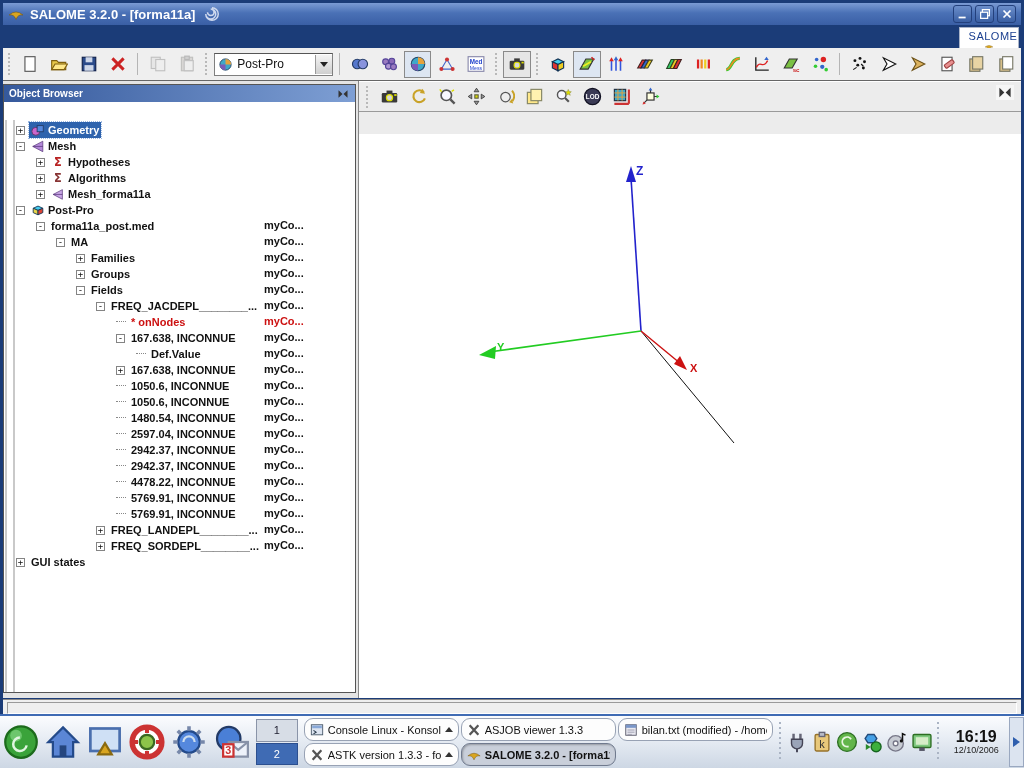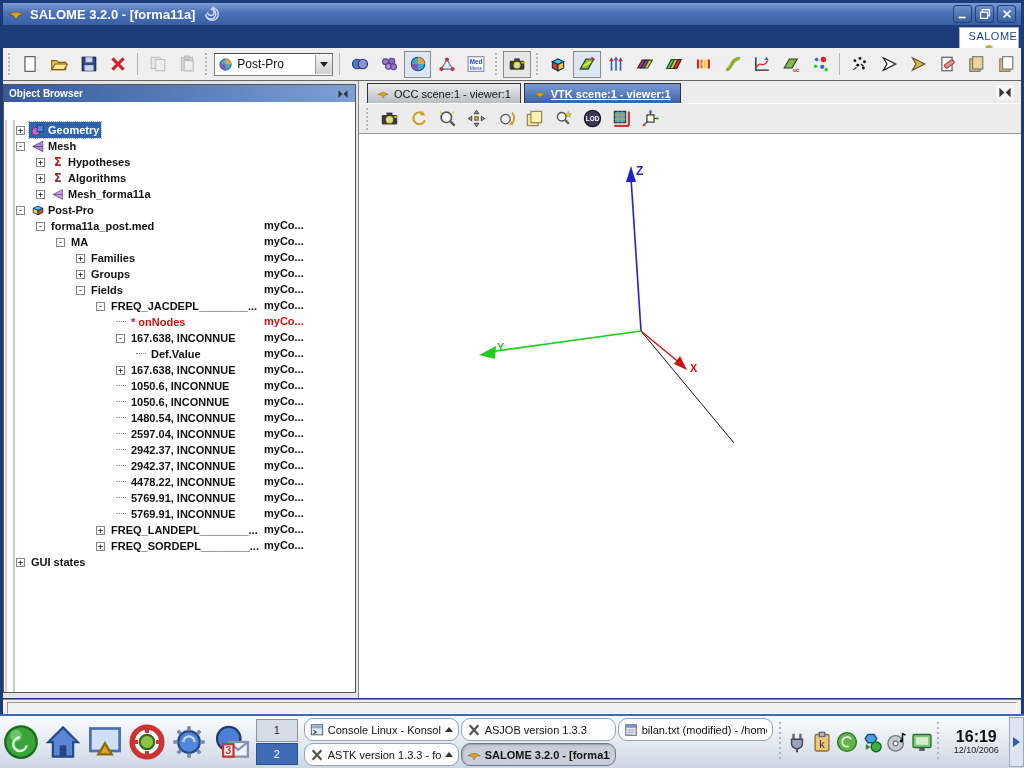--- a/index.html
+++ b/index.html
@@ -674,38 +674,20 @@
               <span class="expander">+</span>
               <span class="node-main">
                 <span>GUI states</span>
               </span>
             </div>
           </div>
       </div>
     </div>
 
     <div id="viewer">
-      <div id="tabbar">
-          <div class="vtab">
-            <span class="icon" style="width: 12px; height: 12px;">
-              <svg viewBox="0 0 16 16">
-                <path d="M1 9 Q8 3 15 9 Q10 8 8 13.5 Q6 8 1 9 Z" fill="#d9a520" stroke="#7a5a10" stroke-width="0.6"></path>
-              </svg>
-            </span>
-            <span>OCC scene:1 - viewer:1</span>
-          </div>
-          <div class="vtab active">
-            <span class="icon" style="width: 12px; height: 12px;">
-              <svg viewBox="0 0 16 16">
-                <path d="M1 9 Q8 3 15 9 Q10 8 8 13.5 Q6 8 1 9 Z" fill="#d9a520" stroke="#7a5a10" stroke-width="0.6"></path>
-              </svg>
-            </span>
-            <span>VTK scene:1 - viewer:1</span>
-          </div>
-        </div>
       <div id="viewer-close" class="icon" style="width:18px;height:15px">
           <svg viewBox="0 0 16 16">
             <path d="M2 3 L7.3 8 L2 13 Z" fill="#333"></path>
             <path d="M14 3 L8.7 8 L14 13 Z" fill="#333"></path>
           </svg>
         </div>
       <div id="vtkbar">
         <div class="tb-handle"></div>
       <div class="vtk-btn">
             <span class="icon" style="width: 19px; height: 19px;">
@@ -899,21 +881,21 @@
           </span>
           <span class="lbl">ASTK version 1.3.3 - form</span>
           <span class="css-tri-up"></span>
         </div>
         <div class="task-btn">
           <span class="icon" style="width: 14px; height: 14px;">
             <svg viewBox="0 0 16 16">
               <path d="M3 2.5 L13 13.5 M13 2.5 L3 13.5" stroke="#555" stroke-width="2.6"></path>
             </svg>
           </span>
-          <span class="lbl">ASJOB version 1.3.3</span>
+          <span class="lbl">ASJOB viewer 1.3.3</span>
         </div>
         <div class="task-btn active">
           <span class="icon" style="width: 14px; height: 14px;">
             <svg viewBox="0 0 16 16">
               <path d="M1 9 Q8 3 15 9 Q10 8 8 13.5 Q6 8 1 9 Z" fill="#d9a520" stroke="#7a5a10" stroke-width="0.6"></path>
             </svg>
           </span>
           <span class="lbl">SALOME 3.2.0 - [forma11</span>
         </div>
         <div class="task-btn">

